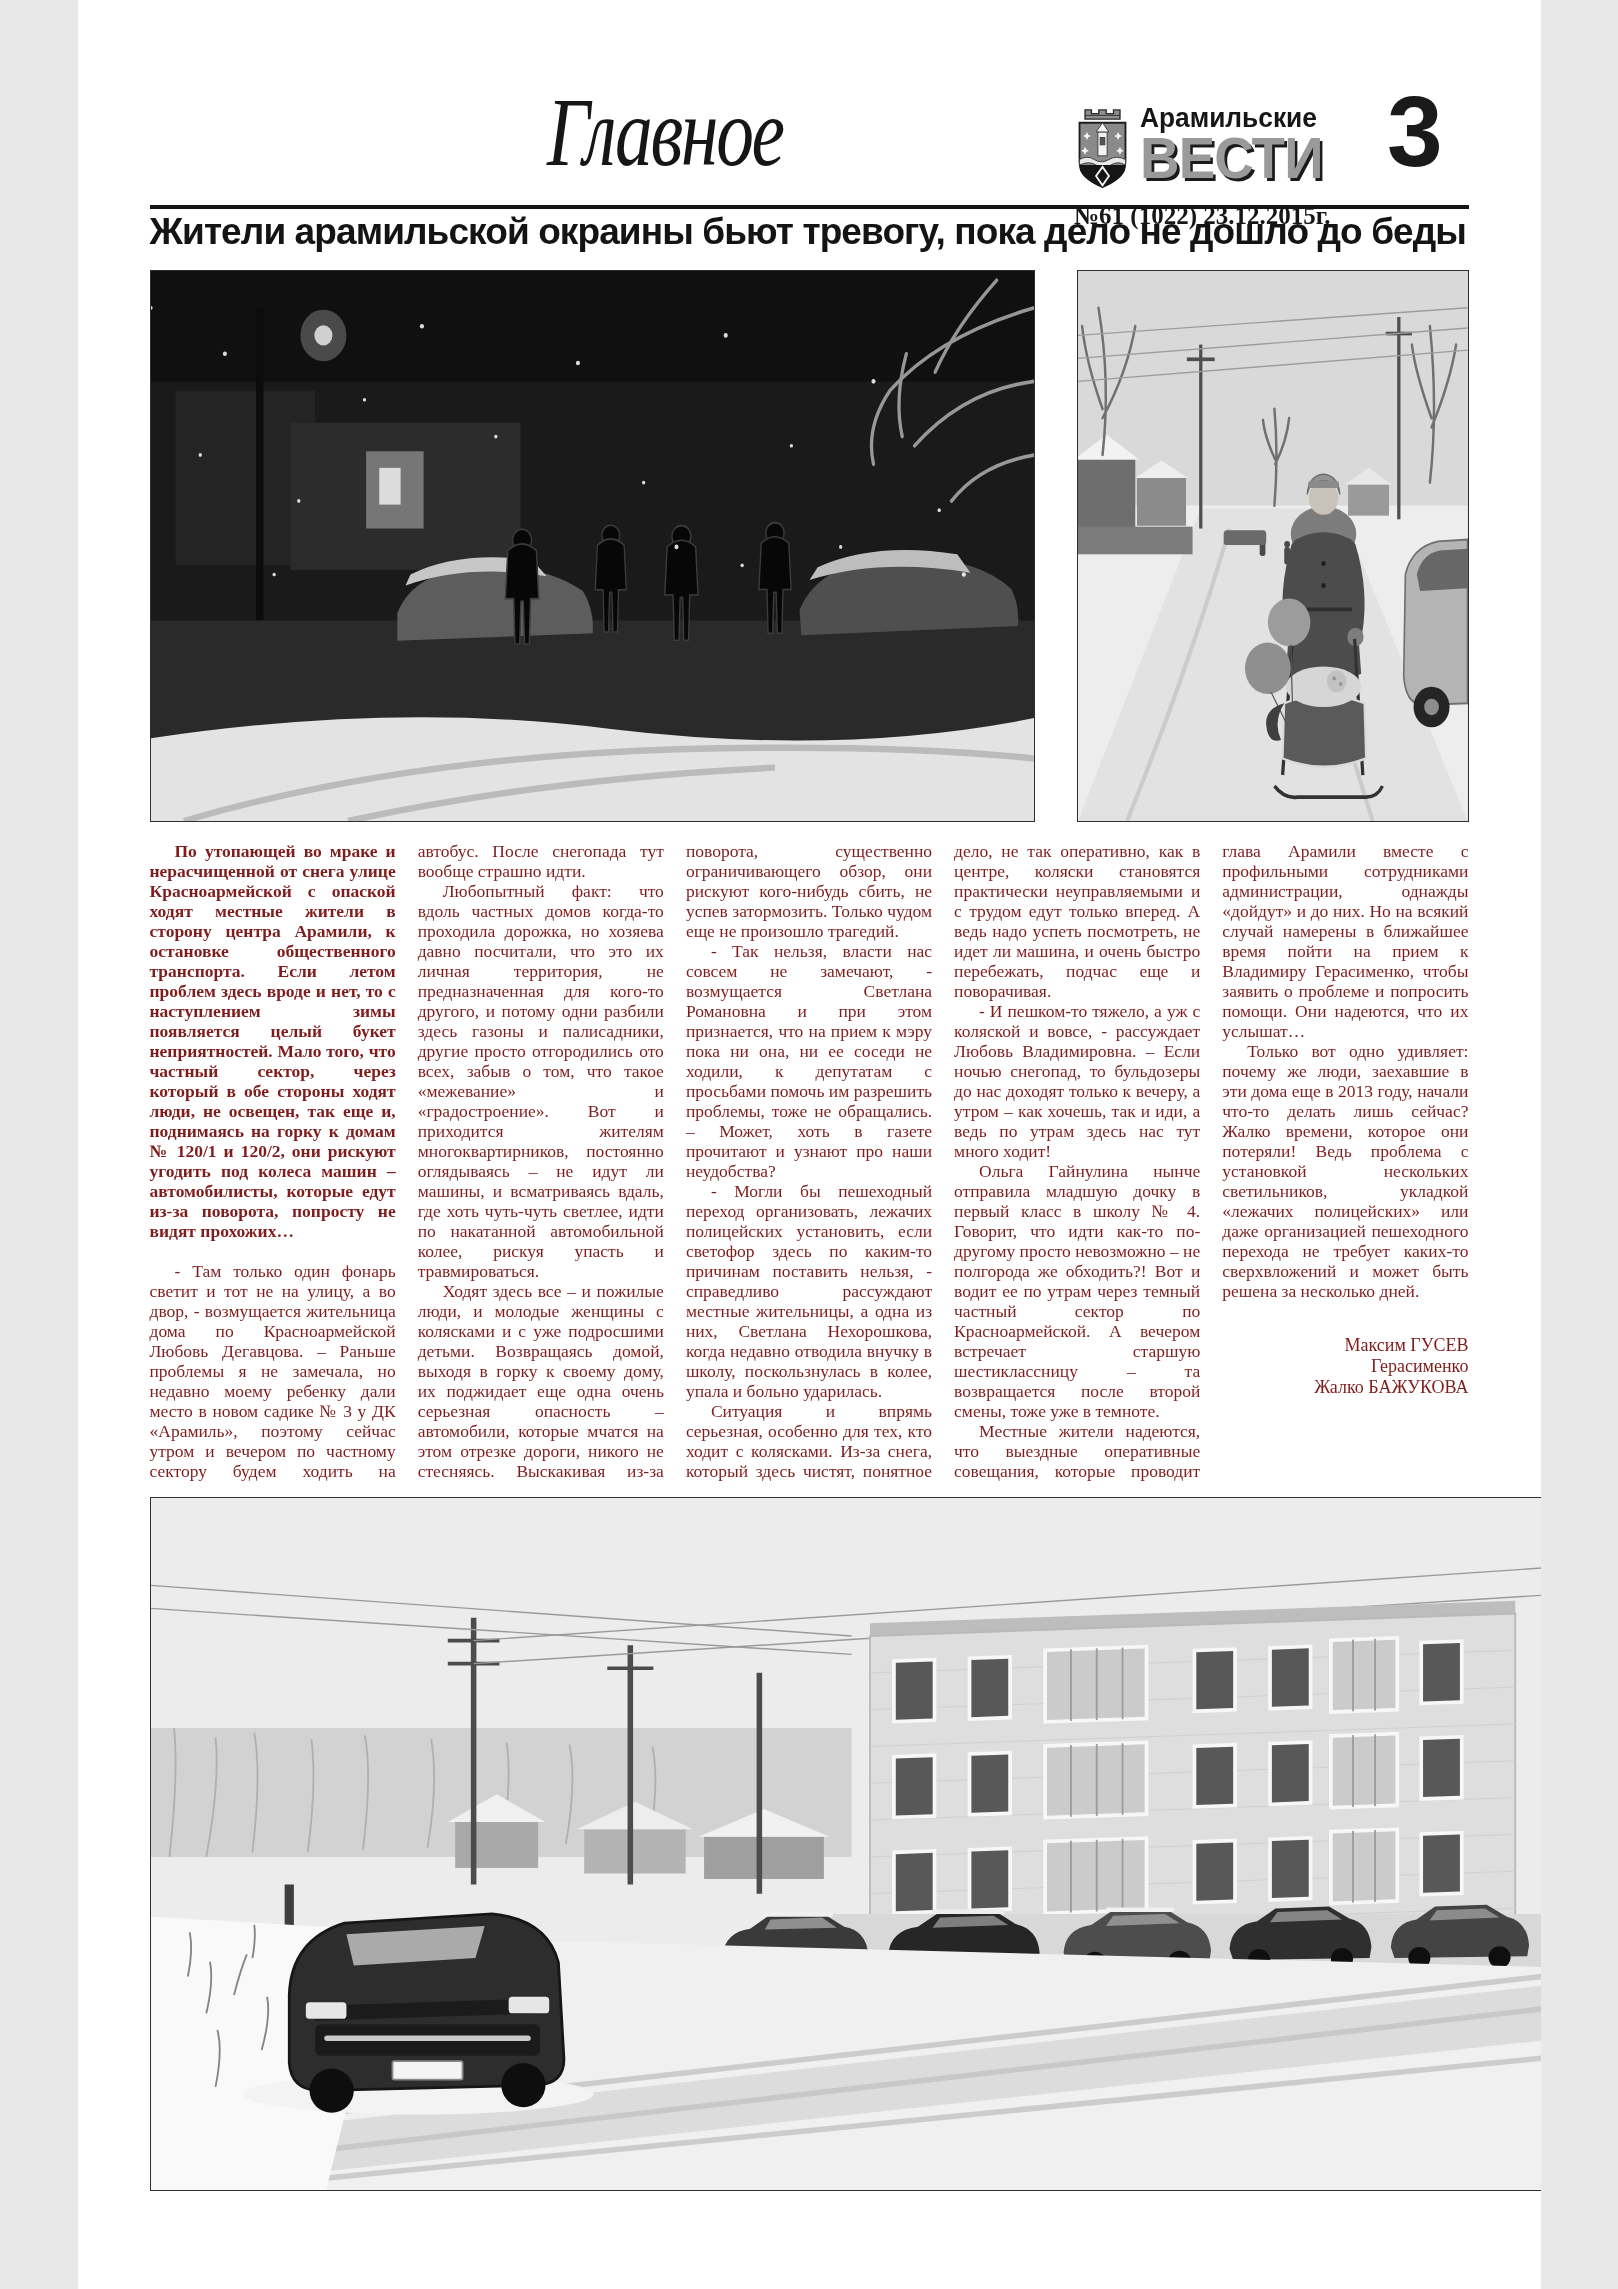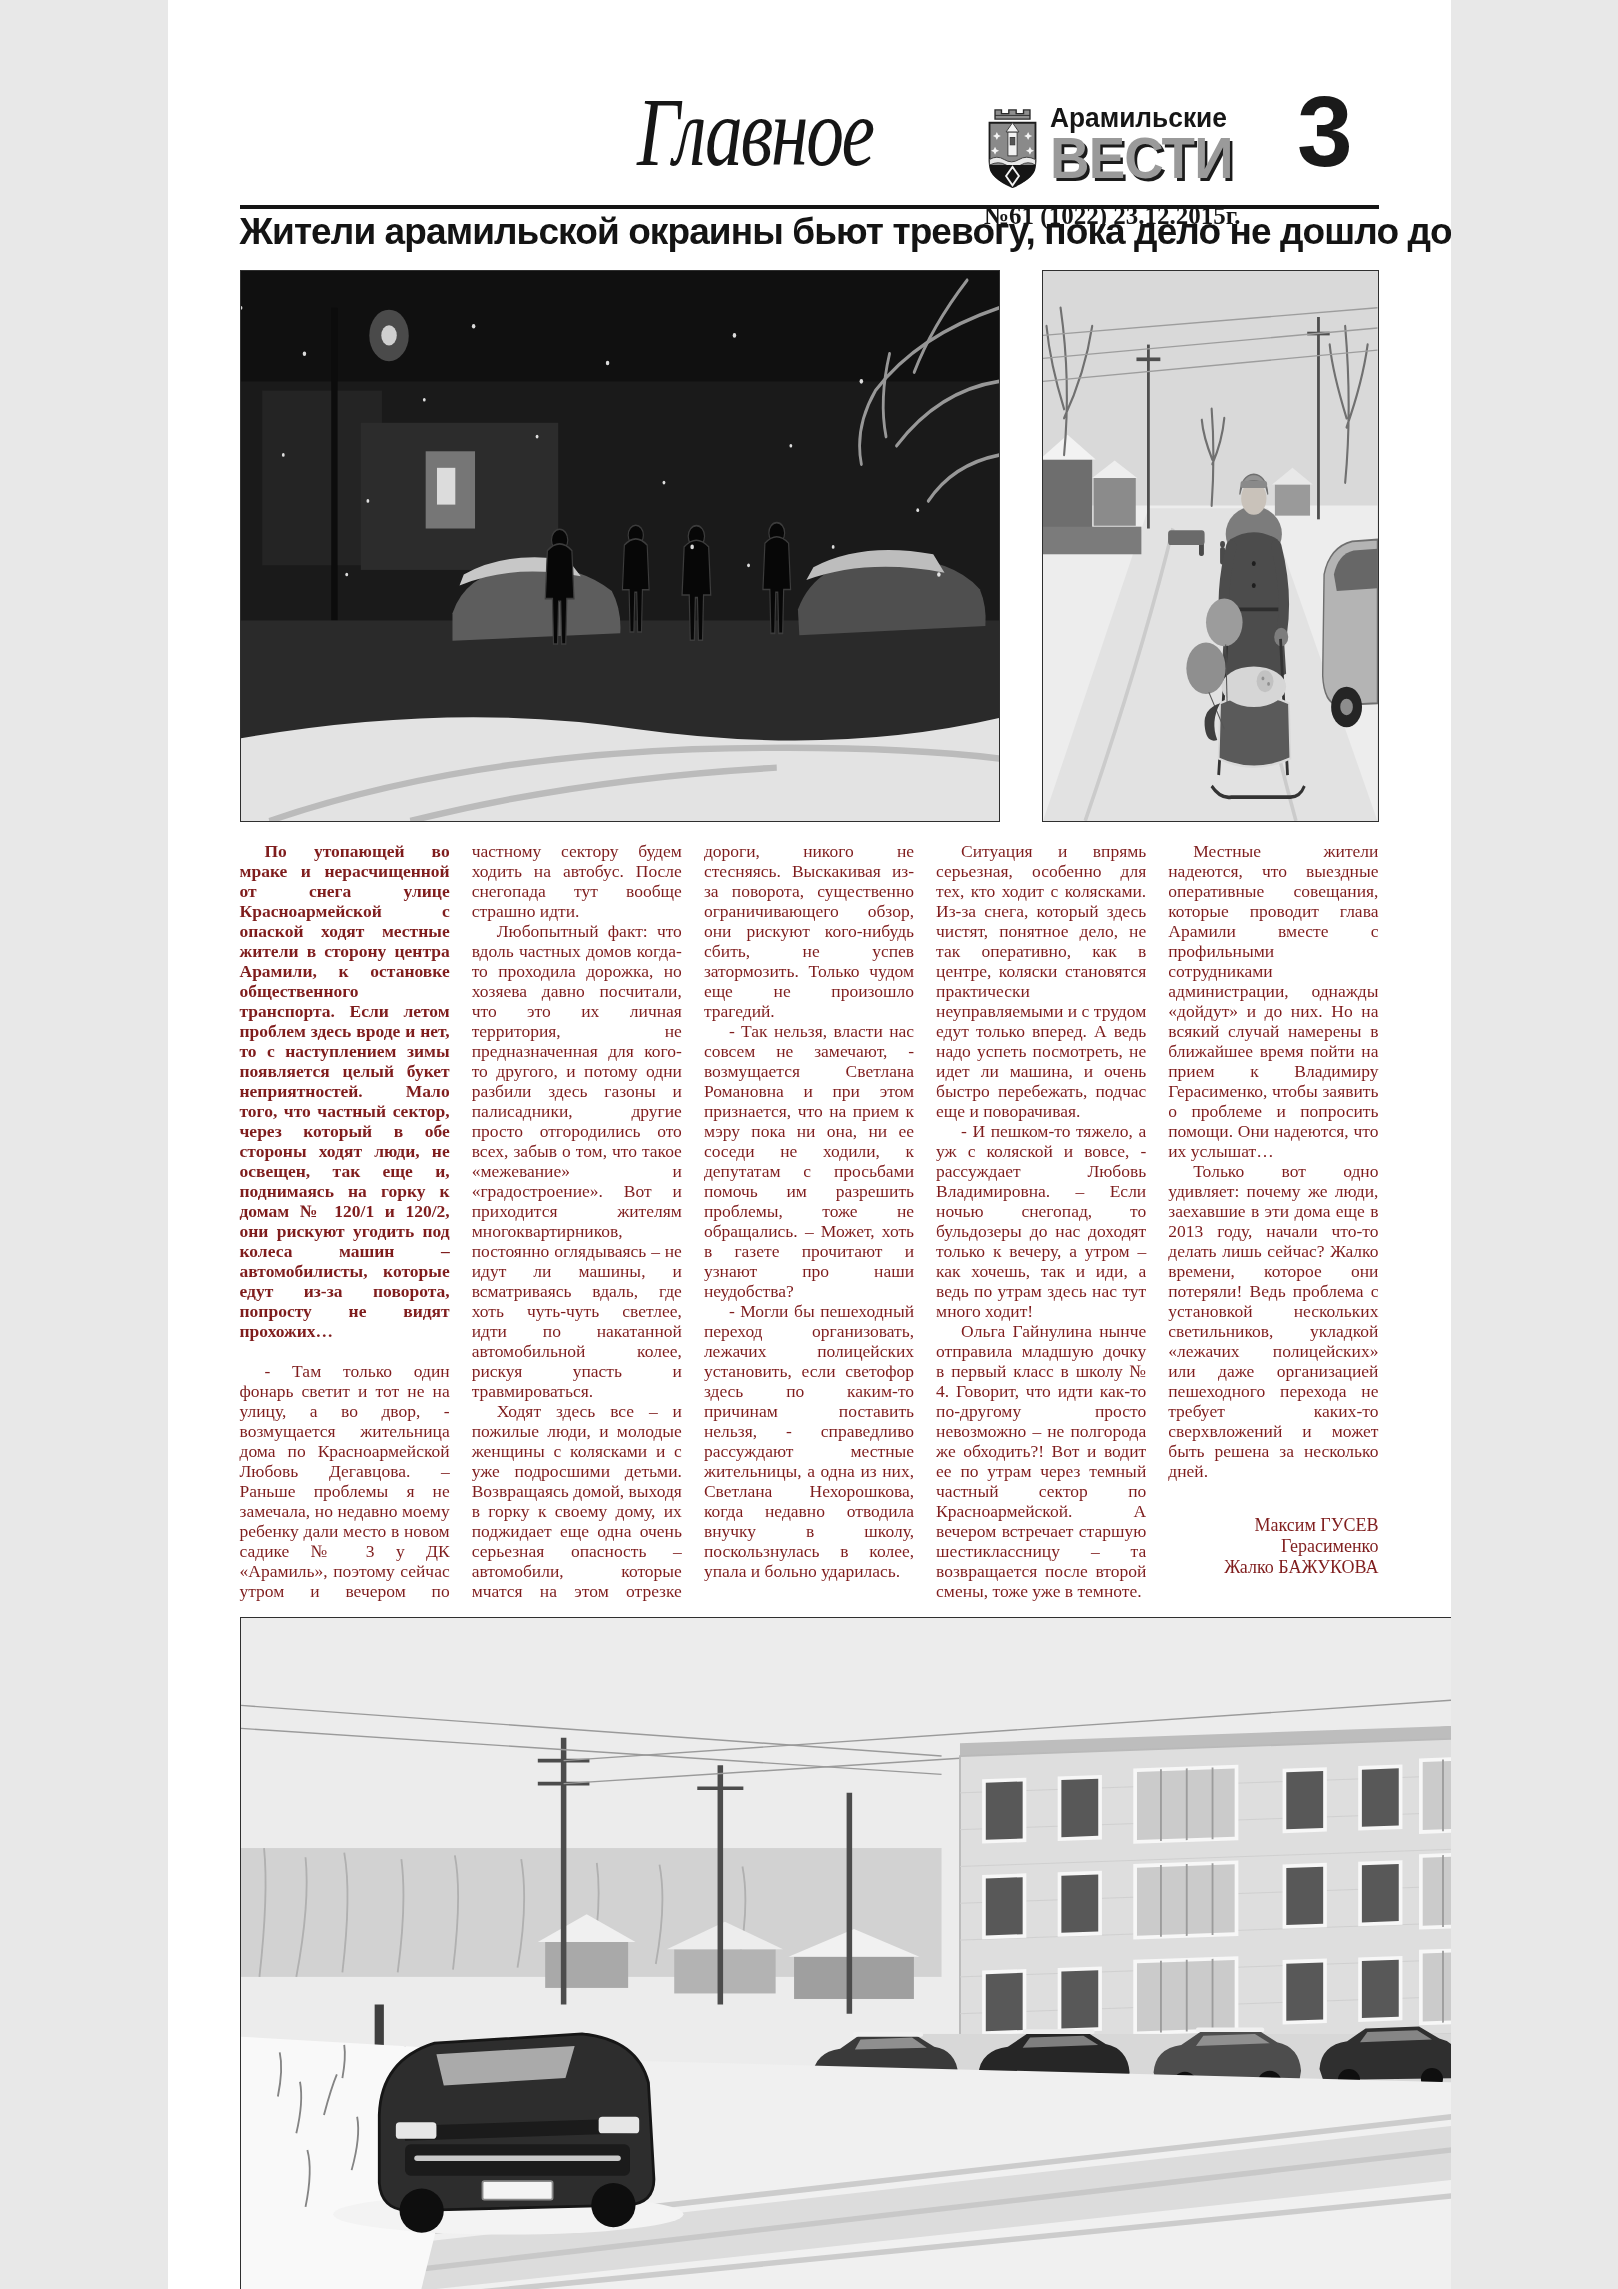--- a/index.html
+++ b/index.html
@@ -1,19 +1,19 @@
 <!DOCTYPE html>
 <html style="font-size:14.8px"><head>
 <meta charset="utf-8">
 <style>
   html,body{margin:0;padding:0;background:#e8e8e8;}
   *{box-sizing:border-box;}
   .page{
     position:relative;
-    width:1283px;height:2290px;
+    width:1463px;height:2290px;
     margin:0 auto;
     background:#ffffff;
     padding:0 72px;
     font-family:"Liberation Serif",serif;
     color:#111;
     overflow:hidden;
   }
   
   .hdr{
     position:relative;

